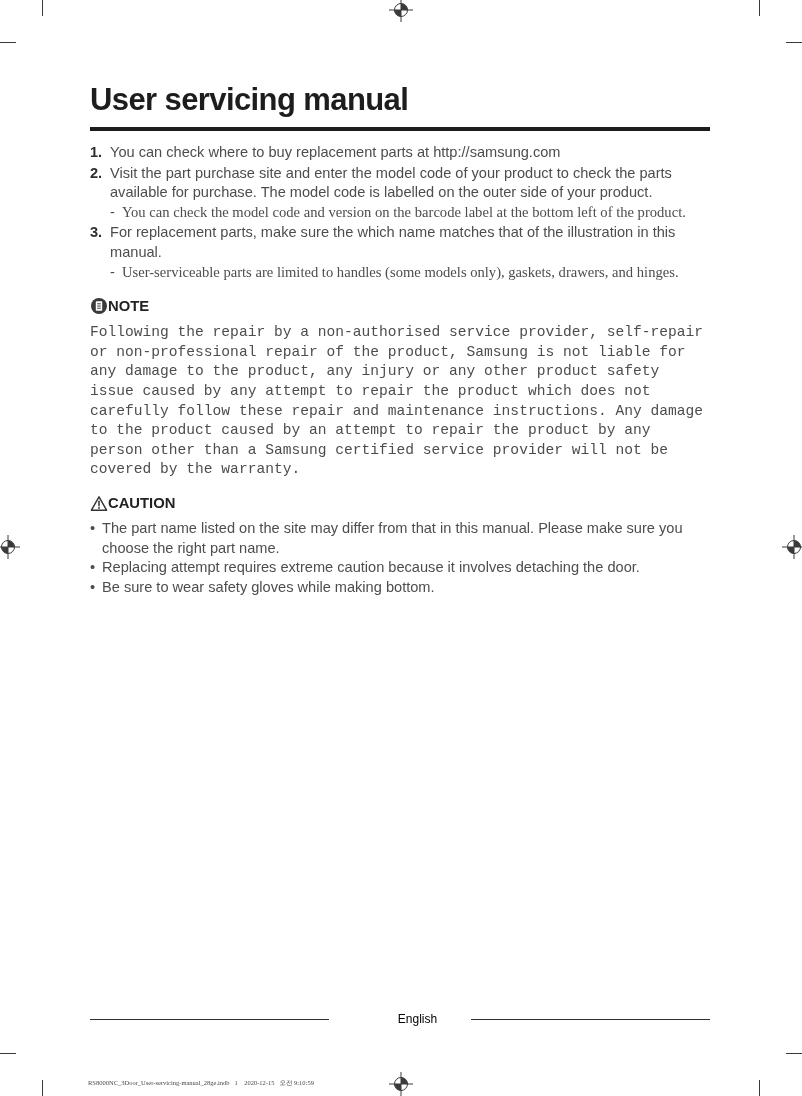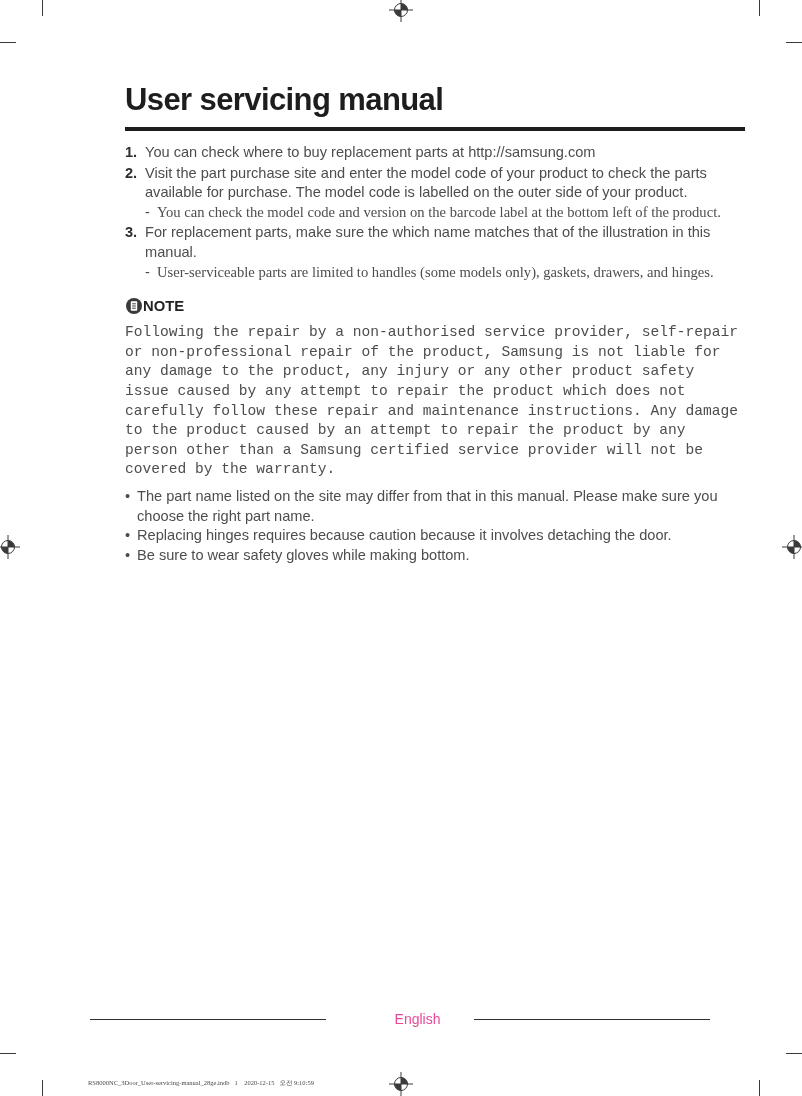--- a/index.html
+++ b/index.html
@@ -13,21 +13,21 @@
   
   .crop { position:absolute; background:#3a3a3a; }
   .crop.h { width:16px; height:1px; }
   .crop.v { width:1px; height:16px; }
 
   
   .regmark { position:absolute; width:24px; height:24px; }
   .regmark svg { display:block; }
 
   
-  .content { position:absolute; left:90px; width:620px; top:82px; color:#4d4d4d;margin-left:35px; }
+  .content { position:absolute; left:90px; width:620px; top:82px; color:#4d4d4d; }
   .title {
     font-size:31px; font-weight:700; color:#1d1d1d; letter-spacing:-0.6px;
     line-height:36px;
   }
   .title-rule { height:4px; background:#1d1d1d; margin-top:9px; }
 
   .steps { margin-top:12px; }
   .step { display:flex; font-size:14.6px; line-height:19.6px; margin-top:1px; }
   .step-num { flex:0 0 20px; font-weight:700; color:#2e2e2e; }
   .step-body { flex:1; }
@@ -47,21 +47,21 @@
   .bullet-item { display:flex; font-size:14.6px; line-height:19.6px; }
   .bullet-mark { flex:0 0 12px; }
   .bullet-text { flex:1; }
 
   
   .footer {
     position:absolute; left:90px; width:620px; top:1011px; height:16px;
     display:flex; align-items:center; gap:34px;
   }
   .footer .rule { flex:1; height:1px; background:#2e2e2e; }
-  .footer .lang { font-size:14px; color:#ec4899;padding-left:35px; }
+  .footer .lang { font-size:12px; color:#000000;padding-left:35px; }
 
   .print-info {
     position:absolute; left:88px; top:1079px;
     font-size:6.5px; color:#4a4a4a; white-space:pre;
     font-family:"Liberation Serif", serif;
   }
 </style>
 </head>
 <body>
 
@@ -159,29 +159,39 @@
           <line x1="7.2" y1="6.8" x2="10.8" y2="6.8" stroke="#3a3a3a" stroke-width="1"></line>
           <line x1="7.2" y1="9" x2="10.8" y2="9" stroke="#3a3a3a" stroke-width="1"></line>
           <line x1="7.2" y1="11.2" x2="10.8" y2="11.2" stroke="#3a3a3a" stroke-width="1"></line>
         </svg>
       </span>
       <span>NOTE</span>
     </div>
 
     <p class="note-paragraph">Following the repair by a non-authorised service provider, self-repair or non-professional repair of the product, Samsung is not liable for any damage to the product, any injury or any other product safety issue caused by any attempt to repair the product which does not carefully follow these repair and maintenance instructions. Any damage to the product caused by an attempt to repair the product by any person other than a Samsung certified service provider will not be covered by the warranty.</p>
 
+    <div class="section-heading">
+      <span class="icon">
+        <svg width="18" height="17" viewBox="0 0 18 17">
+          <path d="M9 1.8 L16.6 15.2 H1.4 Z" fill="none" stroke="#333333" stroke-width="1.4" stroke-linejoin="round"></path>
+          <line x1="9" y1="6.3" x2="9" y2="10.8" stroke="#333333" stroke-width="1.5" stroke-linecap="round"></line>
+          <circle cx="9" cy="13" r="0.95" fill="#333333"></circle>
+        </svg>
+      </span>
+      <span>CAUTION</span>
+    </div>
 
     <div class="bullets">
       <div class="bullet-item">
         <span class="bullet-mark">•</span>
         <div class="bullet-text">The part name listed on the site may differ from that in this manual. Please make sure you choose the right part name.</div>
       </div>
       <div class="bullet-item">
         <span class="bullet-mark">•</span>
-        <div class="bullet-text">Replacing hinges requires because caution because it involves detaching the door.</div>
+        <div class="bullet-text">Replacing attempt requires extreme caution because it involves detaching the door.</div>
       </div>
       <div class="bullet-item">
         <span class="bullet-mark">•</span>
         <div class="bullet-text">Be sure to wear safety gloves while making bottom.</div>
       </div>
     </div>
 
   </div>
 
   <div class="footer">

